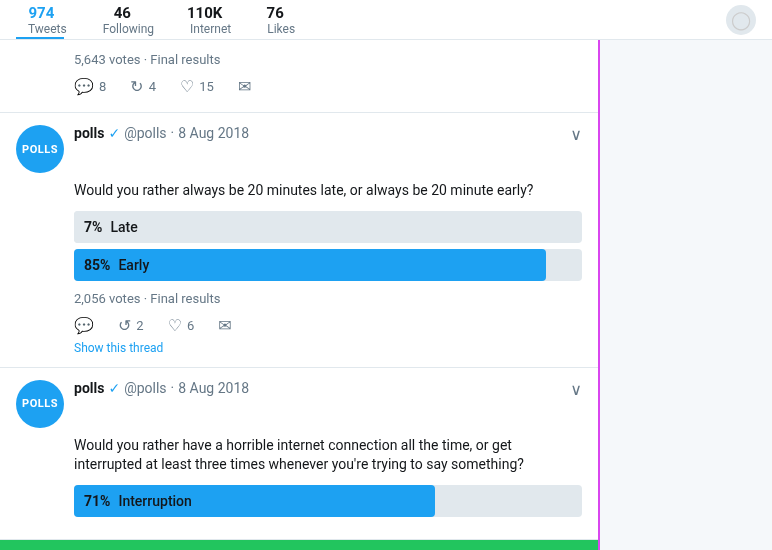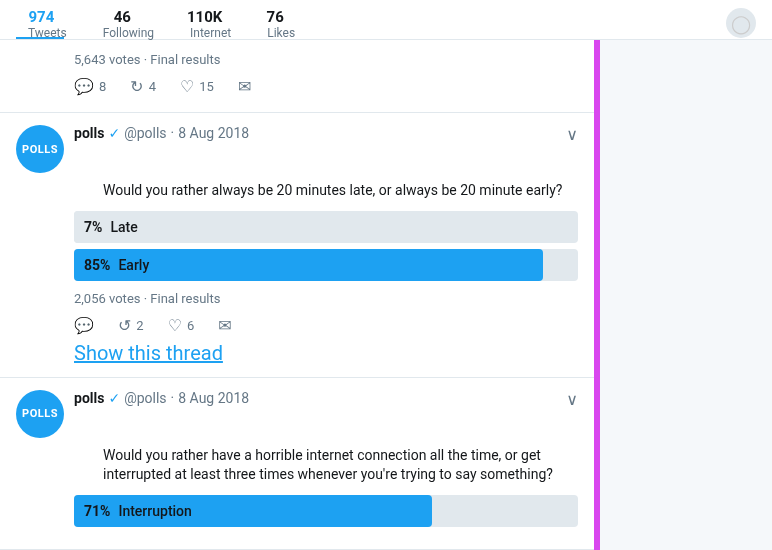--- a/index.html
+++ b/index.html
@@ -9,21 +9,21 @@
       width: 772px;
       height: 550px;
       overflow: hidden;
     }
 
     
     .stats-bar {
       background: #fff;
       border-bottom: 1px solid #e1e8ed;
       display: flex;
-      align-items: flex-start;
+      align-items: center;
       padding: 8px 16px;
       height: 40px;
       position: relative;
     }
     .stats-bar .stat {
       display: flex;
       flex-direction: column;
       align-items: center;
       margin-right: 24px;
       cursor: pointer;
@@ -65,21 +65,21 @@
     
     .main-content {
       display: flex;
       height: calc(550px - 40px);
     }
 
     
     .timeline {
       width: 600px;
       background: #22c55e;
-      border-right: 6px solid #d946ef;
+      border-right: 2px solid #d946ef;
       overflow-y: auto;
     }
 
     
     .tweet-card {
       border-bottom: 1px solid #e1e8ed;
       padding: 12px 16px;
       background: #fff;
     }
 
@@ -141,21 +141,21 @@
       color: #657786;
       font-size: 16px;
       margin-left: auto;
       cursor: pointer;
     }
 
     .tweet-text {
       font-size: 14px;
       color: #14171a;
       line-height: 1.4;
-      margin-left: 87px;
+      margin-left: 58px;
       margin-bottom: 10px;
     }
 
     
     .poll-container {
       margin-left: 58px;
       margin-bottom: 10px;
     }
 
     .poll-option {
@@ -231,23 +231,22 @@
     }
 
     .action-icon {
       font-size: 16px;
     }
 
     .show-thread {
       margin-left: 58px;
       margin-top: 6px;
       color: #1da1f2;
-      font-size: 20px;
+      font-size: 12px;
       cursor: pointer;
-      text-decoration: underline;
     }
 
     
     .sidebar {
       flex: 1;
       background: #f5f8fa;
       padding: 12px;
     }
   </style>
 </head>

